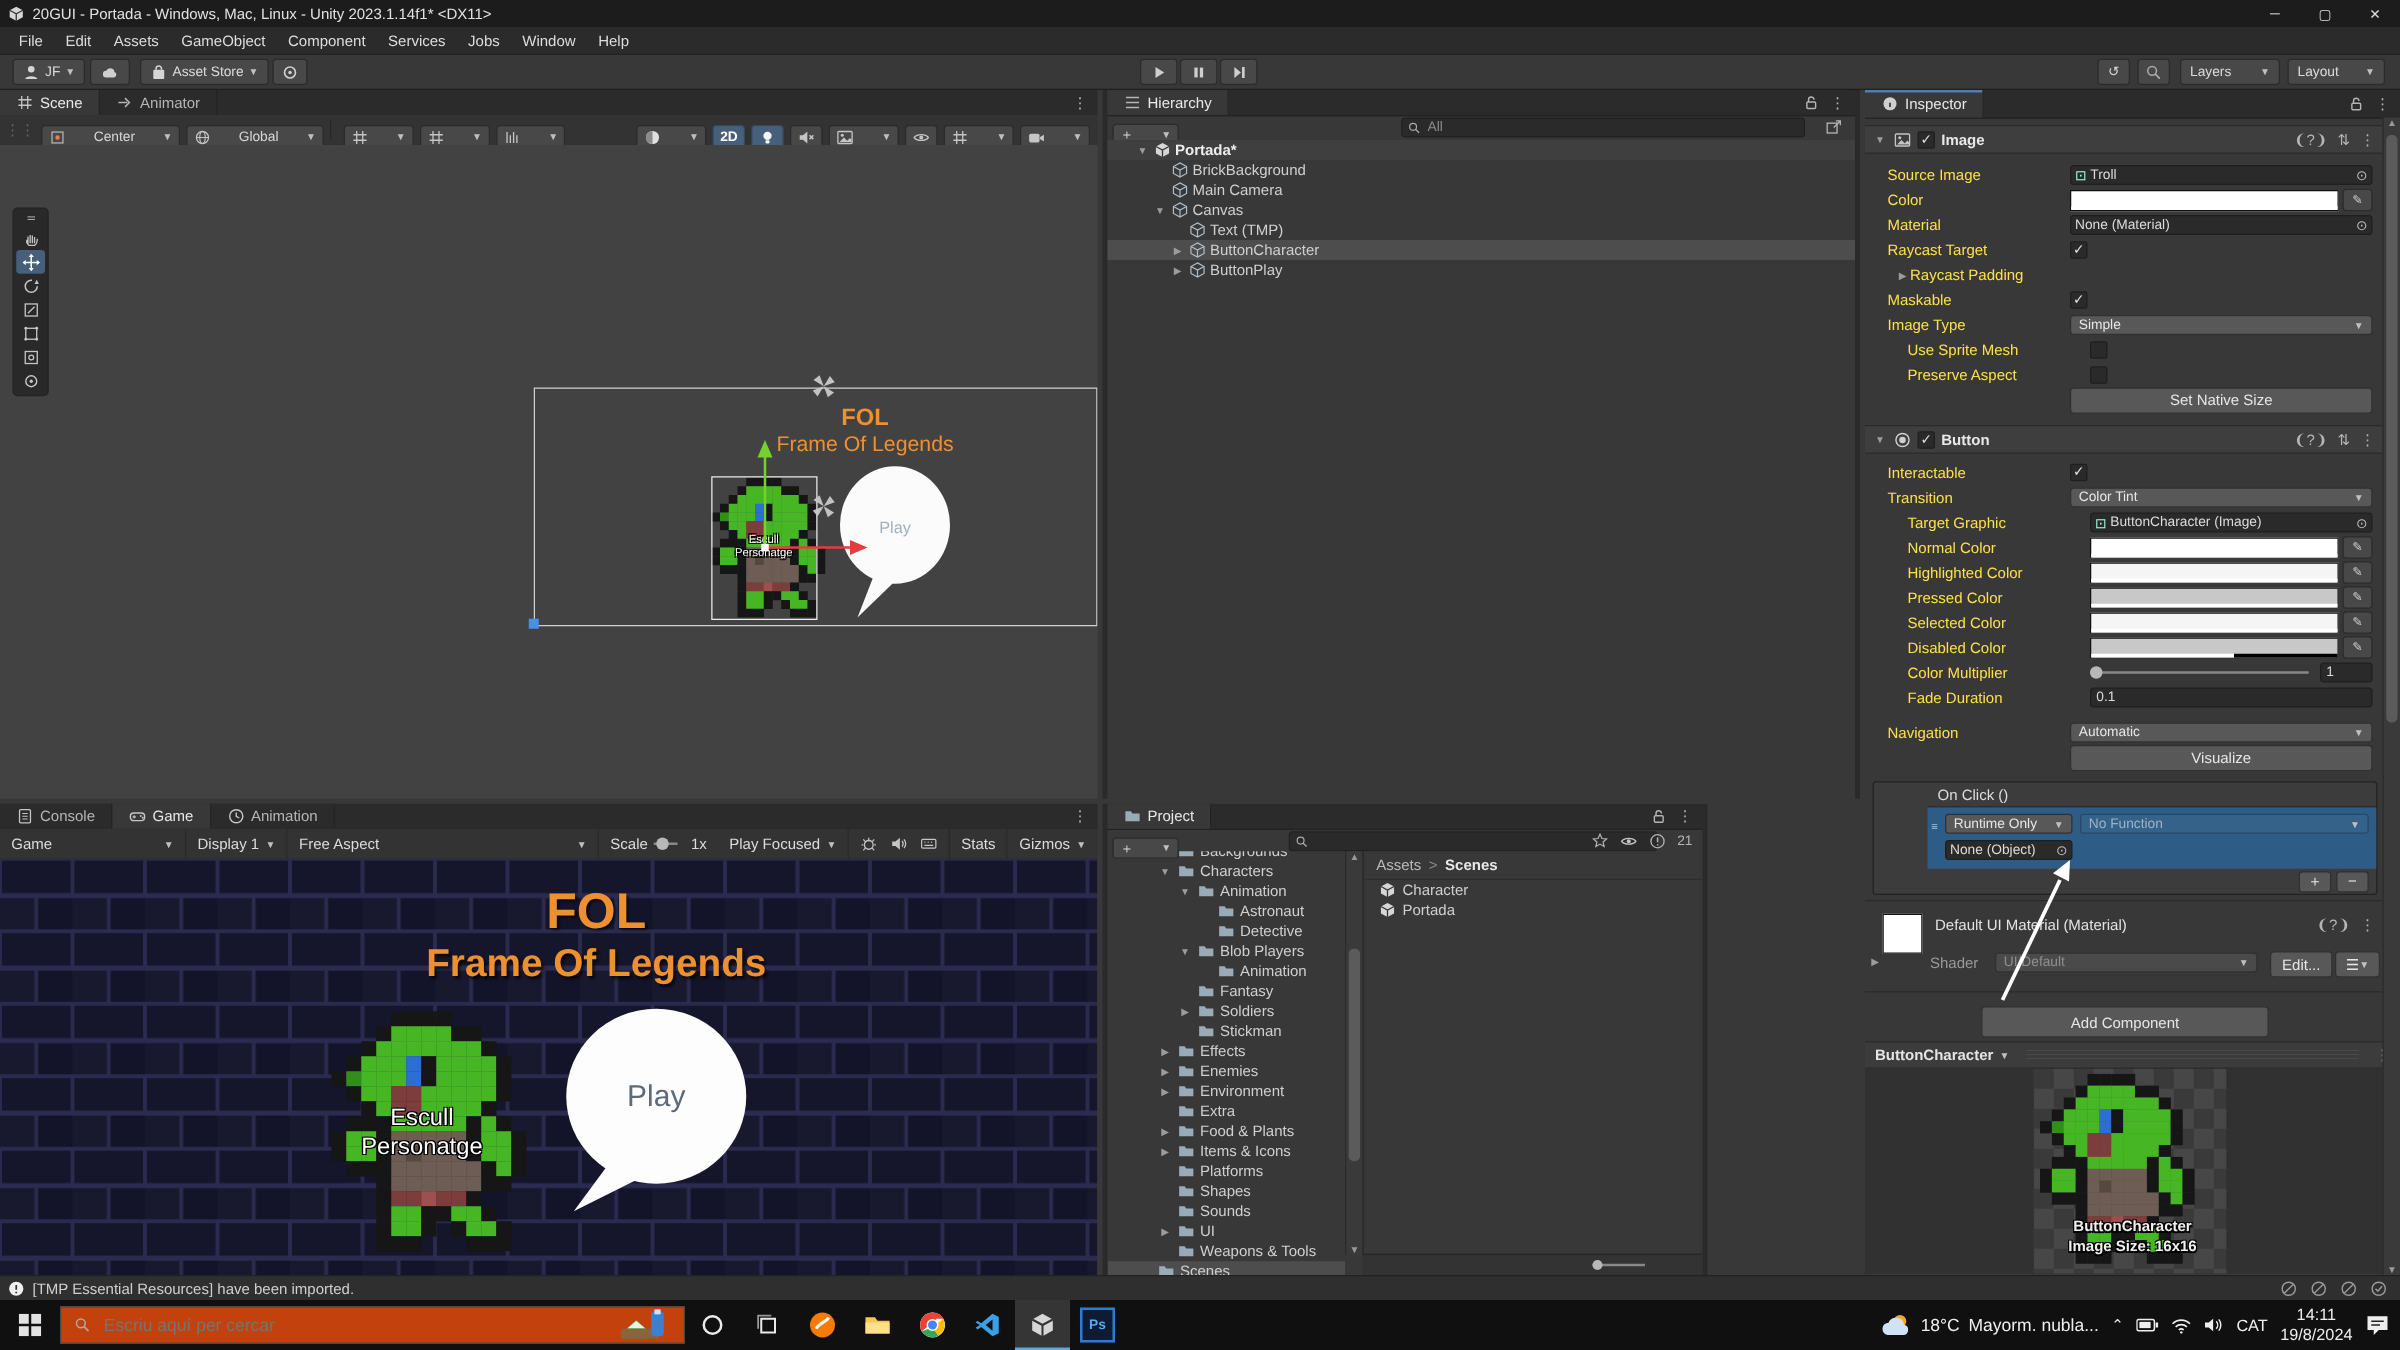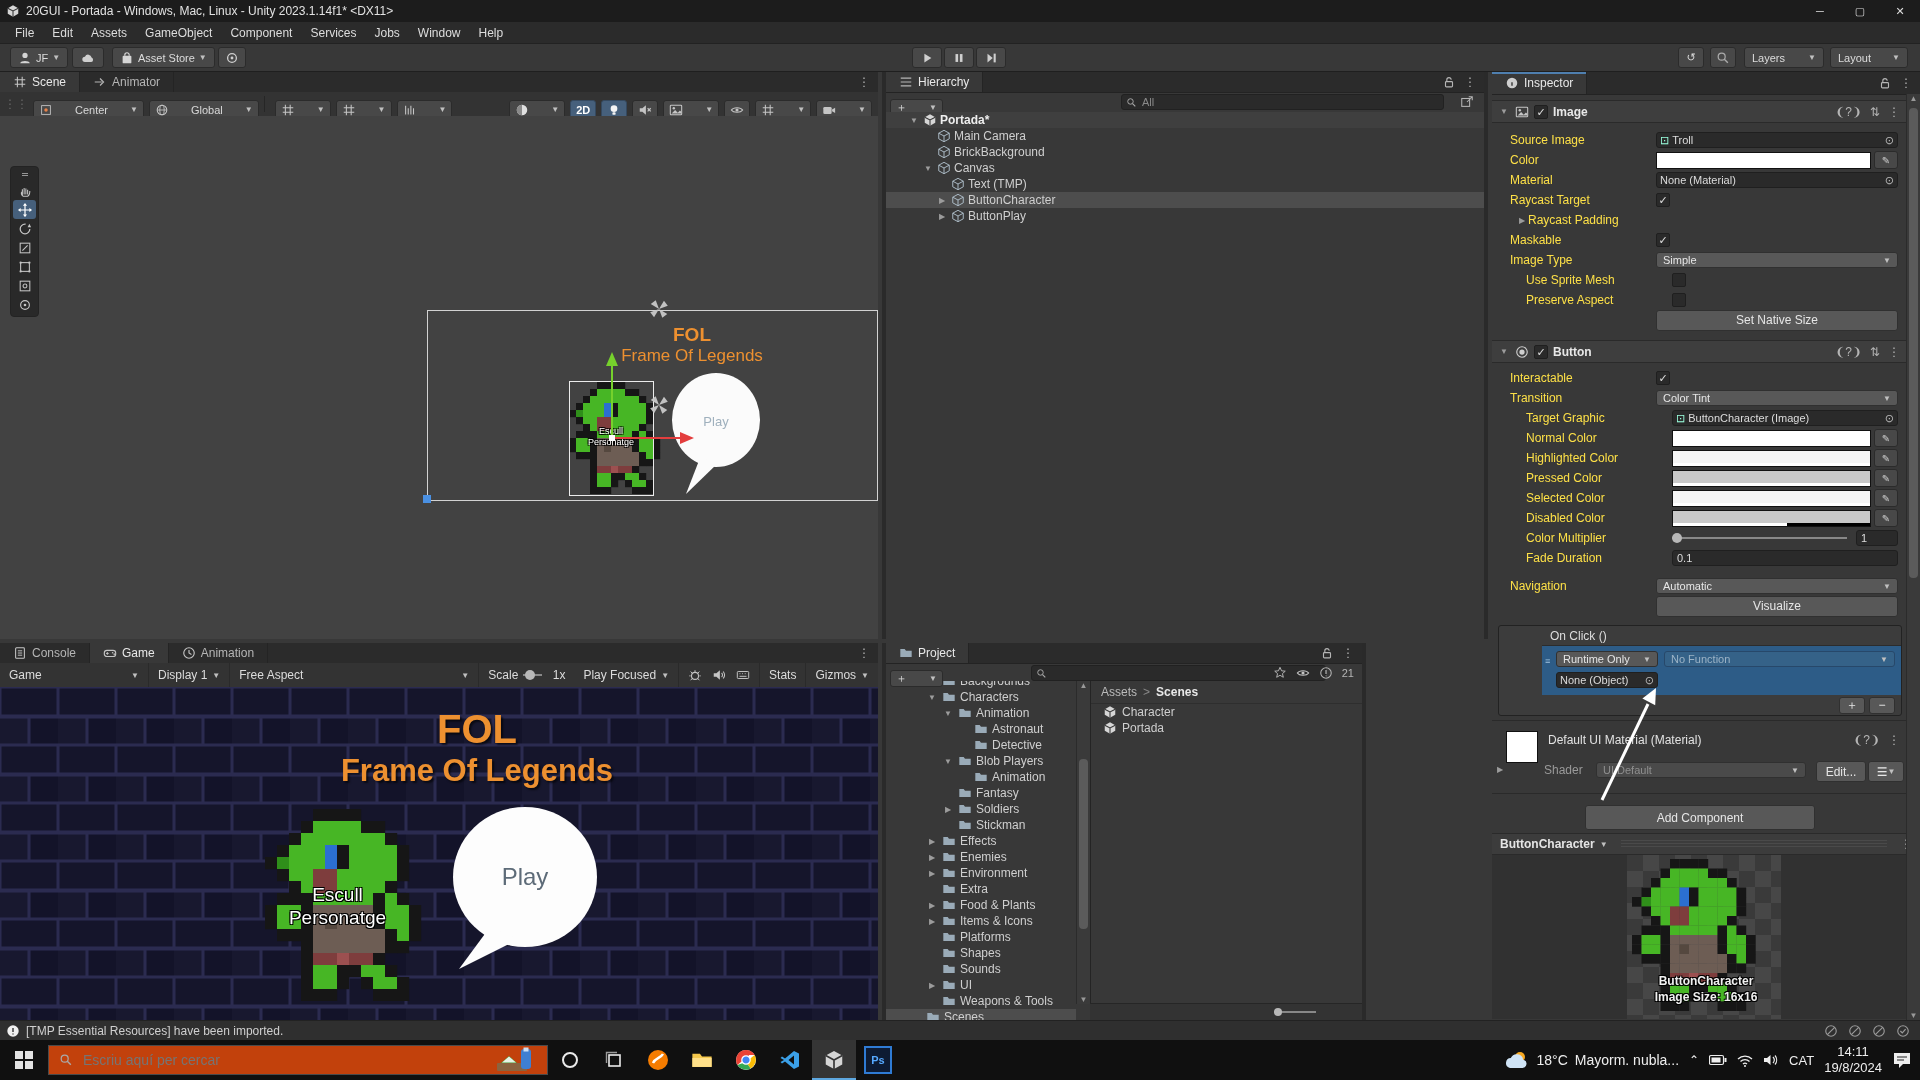--- a/index.html
+++ b/index.html
@@ -891,31 +891,31 @@
         <span>Portada*</span>
       </div>
 
       <div class="h-row" style="--d: 1;">
         <span class="tw"></span>
         <span style="display:flex;">
             <svg class="ti" viewBox="0 0 16 16">
               <use href="#i-cube"></use>
             </svg>
           </span>
-        <span>Main Camera</span>
+        <span>BrickBackground</span>
       </div>
 
       <div class="h-row" style="--d: 1;">
         <span class="tw"></span>
         <span style="display:flex;">
             <svg class="ti" viewBox="0 0 16 16">
               <use href="#i-cube"></use>
             </svg>
           </span>
-        <span>BrickBackground</span>
+        <span>Main Camera</span>
       </div>
 
       <div class="h-row" style="--d: 1;">
         <span class="tw">▼</span>
         <span style="display:flex;">
             <svg class="ti" viewBox="0 0 16 16">
               <use href="#i-cube"></use>
             </svg>
           </span>
         <span>Canvas</span>

